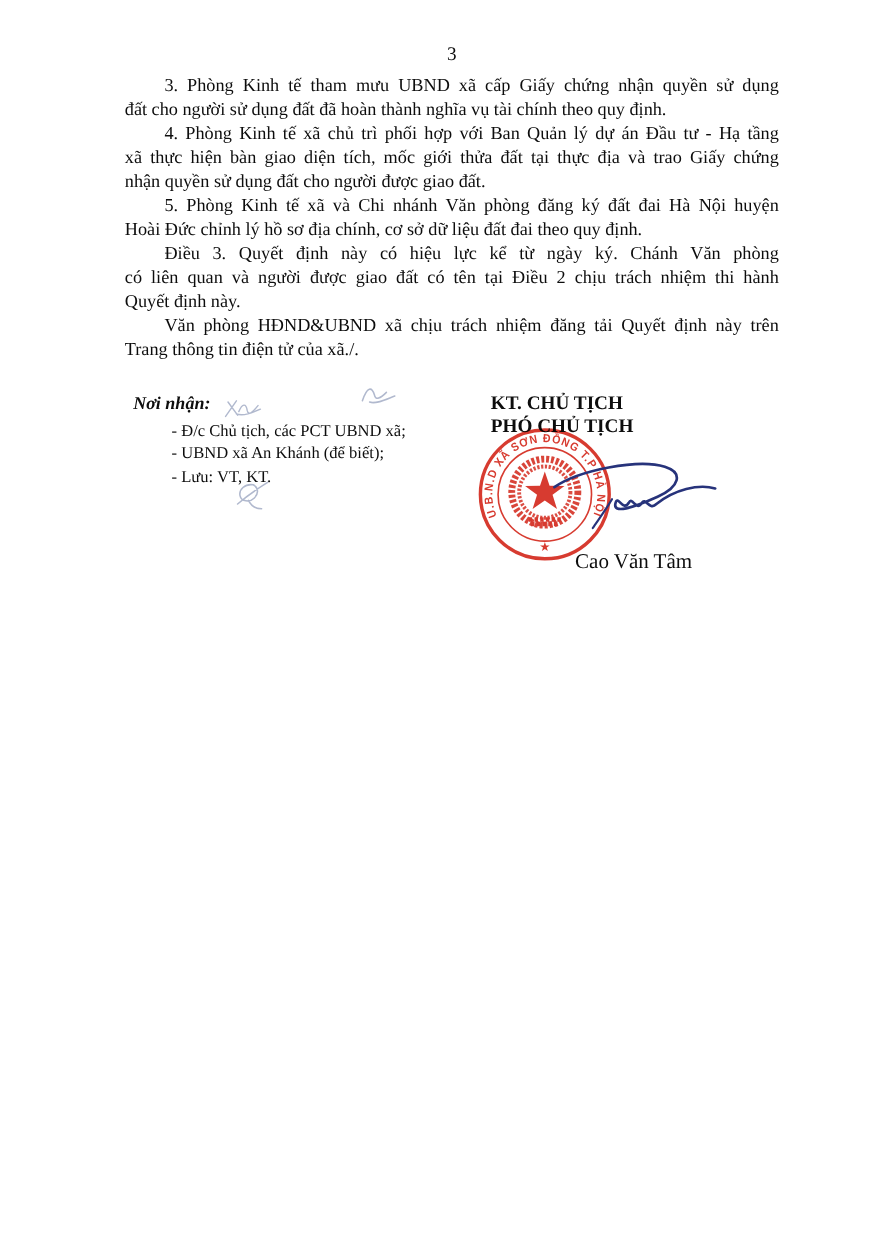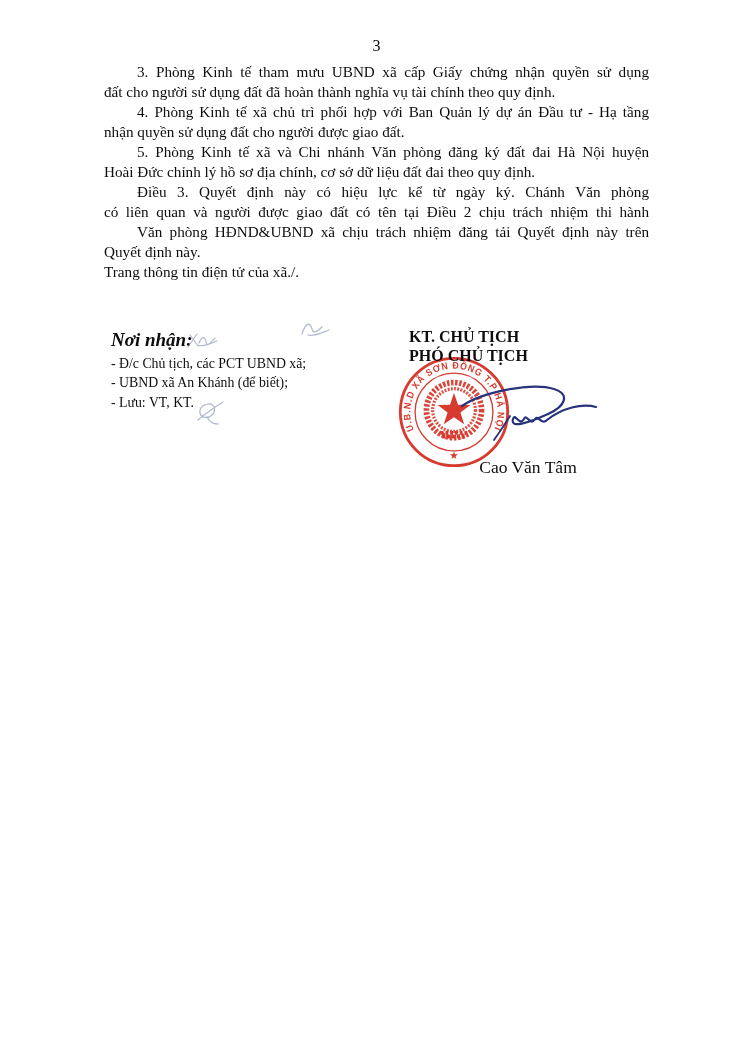--- a/index.html
+++ b/index.html
@@ -16,23 +16,23 @@
     font-size:15.2px; line-height:20px;
   }
   .line { text-align:justify; text-align-last:justify; text-justify:inter-word; }
   .line.last { text-align-last:left; }
   .line.first { text-indent:33px; }
   .bold { font-weight:normal; }
   #recipients {
     position:absolute; top:329px; left:111px; width:270px;
   }
   #recipients-header {
-    font-size:19px; font-weight:bold; font-style:italic; margin-bottom:3px;
+    font-size:15px; font-weight:bold; font-style:italic; margin-bottom:3px;
   }
-  .recipient-item { font-size:13.8px; line-height:19.3px; }
+  .recipient-item { font-size:13.8px; line-height:19.3px;margin-left:32px; }
   #sig-titles {
     position:absolute; top:328px; left:409px; width:240px;
     text-align:left; font-weight:bold; font-size:16px; line-height:18.5px;
   }
   #signer-name {
     position:absolute; top:457px; left:428px; width:200px;
     text-align:center; font-weight:normal; font-size:17.5px;
   }
   #stamp-wrap {
     position:absolute; top:355px; left:397px; width:114px; height:114px;
@@ -47,27 +47,28 @@
 <body>
 
 <div id="page">
 
   <div id="page-number">3</div>
 
   <div id="doc-body">
       <div class="line first"><span>3. Phòng Kinh tế tham mưu UBND xã cấp Giấy chứng nhận quyền sử dụng</span></div>
       <div class="line last"><span>đất cho người sử dụng đất đã hoàn thành nghĩa vụ tài chính theo quy định.</span></div>
       <div class="line first"><span>4. Phòng Kinh tế xã chủ trì phối hợp với Ban Quản lý dự án Đầu tư - Hạ tầng</span></div>
+      <div class="line"><span>xã thực hiện bàn giao diện tích, mốc giới thửa đất tại thực địa và trao Giấy chứng</span></div>
       <div class="line last"><span>nhận quyền sử dụng đất cho người được giao đất.</span></div>
       <div class="line first"><span>5. Phòng Kinh tế xã và Chi nhánh Văn phòng đăng ký đất đai Hà Nội huyện</span></div>
       <div class="line last"><span>Hoài Đức chỉnh lý hồ sơ địa chính, cơ sở dữ liệu đất đai theo quy định.</span></div>
       <div class="line first"><span class="bold">Điều 3.</span><span> Quyết định này có hiệu lực kể từ ngày ký. Chánh Văn phòng</span></div>
       <div class="line"><span>có liên quan và người được giao đất có tên tại Điều 2 chịu trách nhiệm thi hành</span></div>
+      <div class="line last"><span>Quyết định này.</span></div>
       <div class="line first"><span>Văn phòng HĐND&amp;UBND xã chịu trách nhiệm đăng tải Quyết định này trên</span></div>
-      <div class="line last"><span>Quyết định này.</span></div>
       <div class="line last"><span>Trang thông tin điện tử của xã./.</span></div>
     </div>
 
   <svg class="initial-mark" style="top:314px; left:299px;" width="38" height="28" viewBox="0 0 38 28">
     <path d="M3,20 C7,8 11,8 13,15 C14,20 18,18 23,13 M9,21 C14,23 22,19 30,16" fill="none" stroke="#97a2be" stroke-width="1.3" stroke-linecap="round"></path>
   </svg>
 
   <div id="recipients">
     <div id="recipients-header">Nơi nhận:</div>
     <div id="recipients-list">

